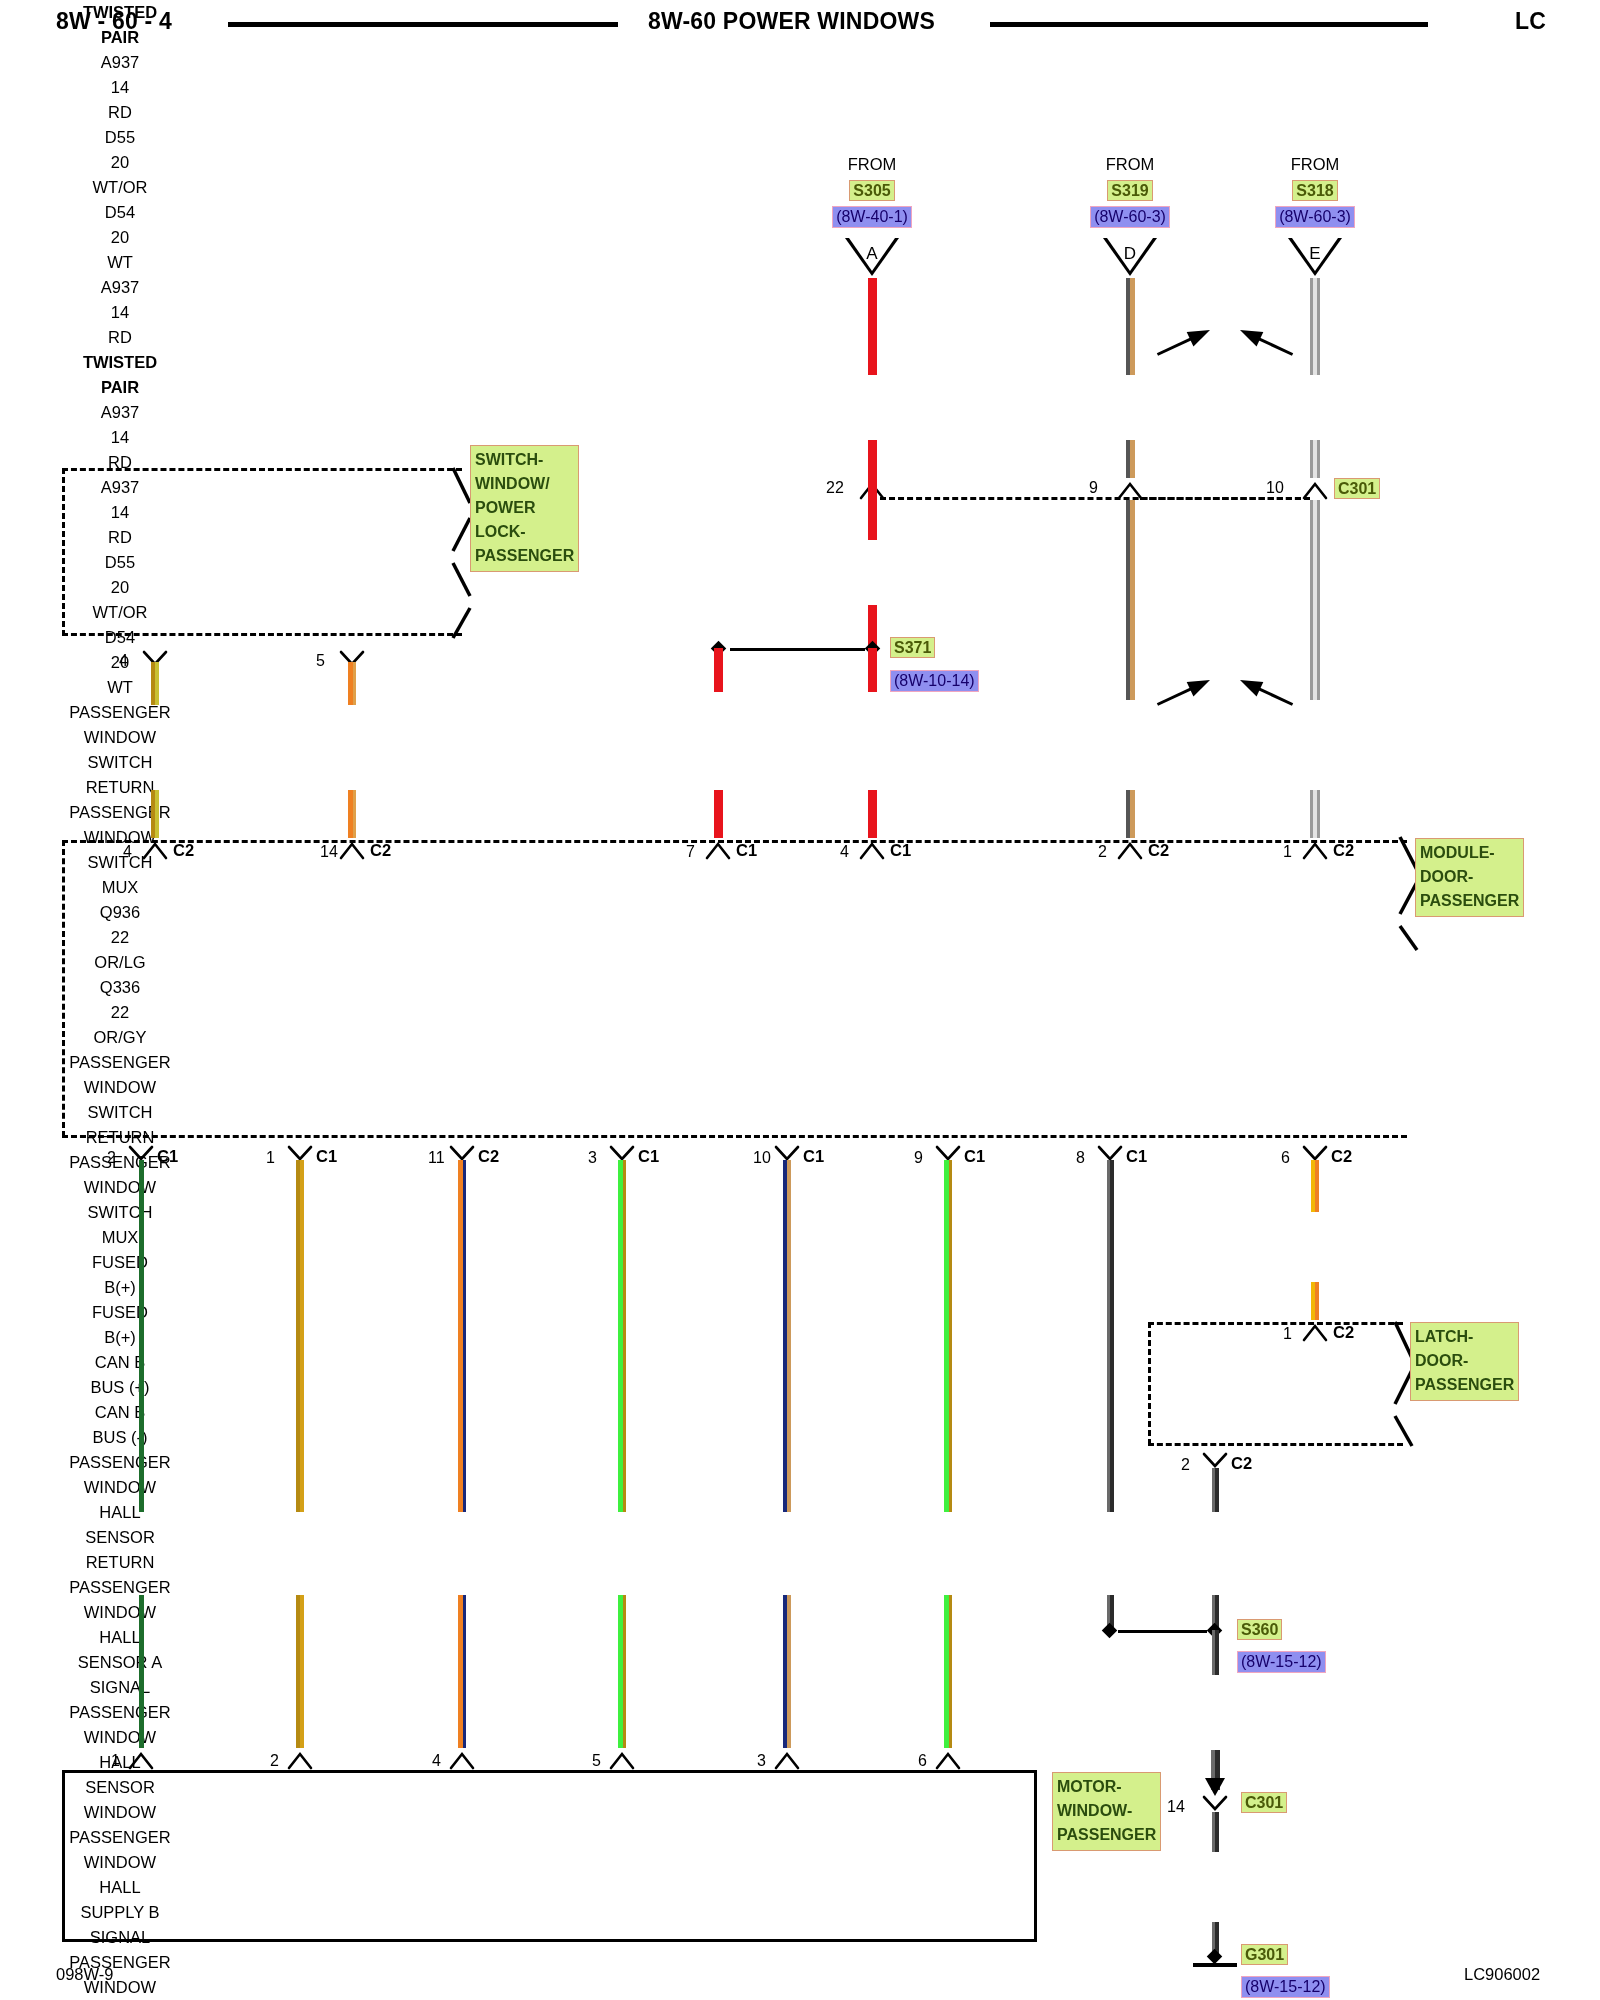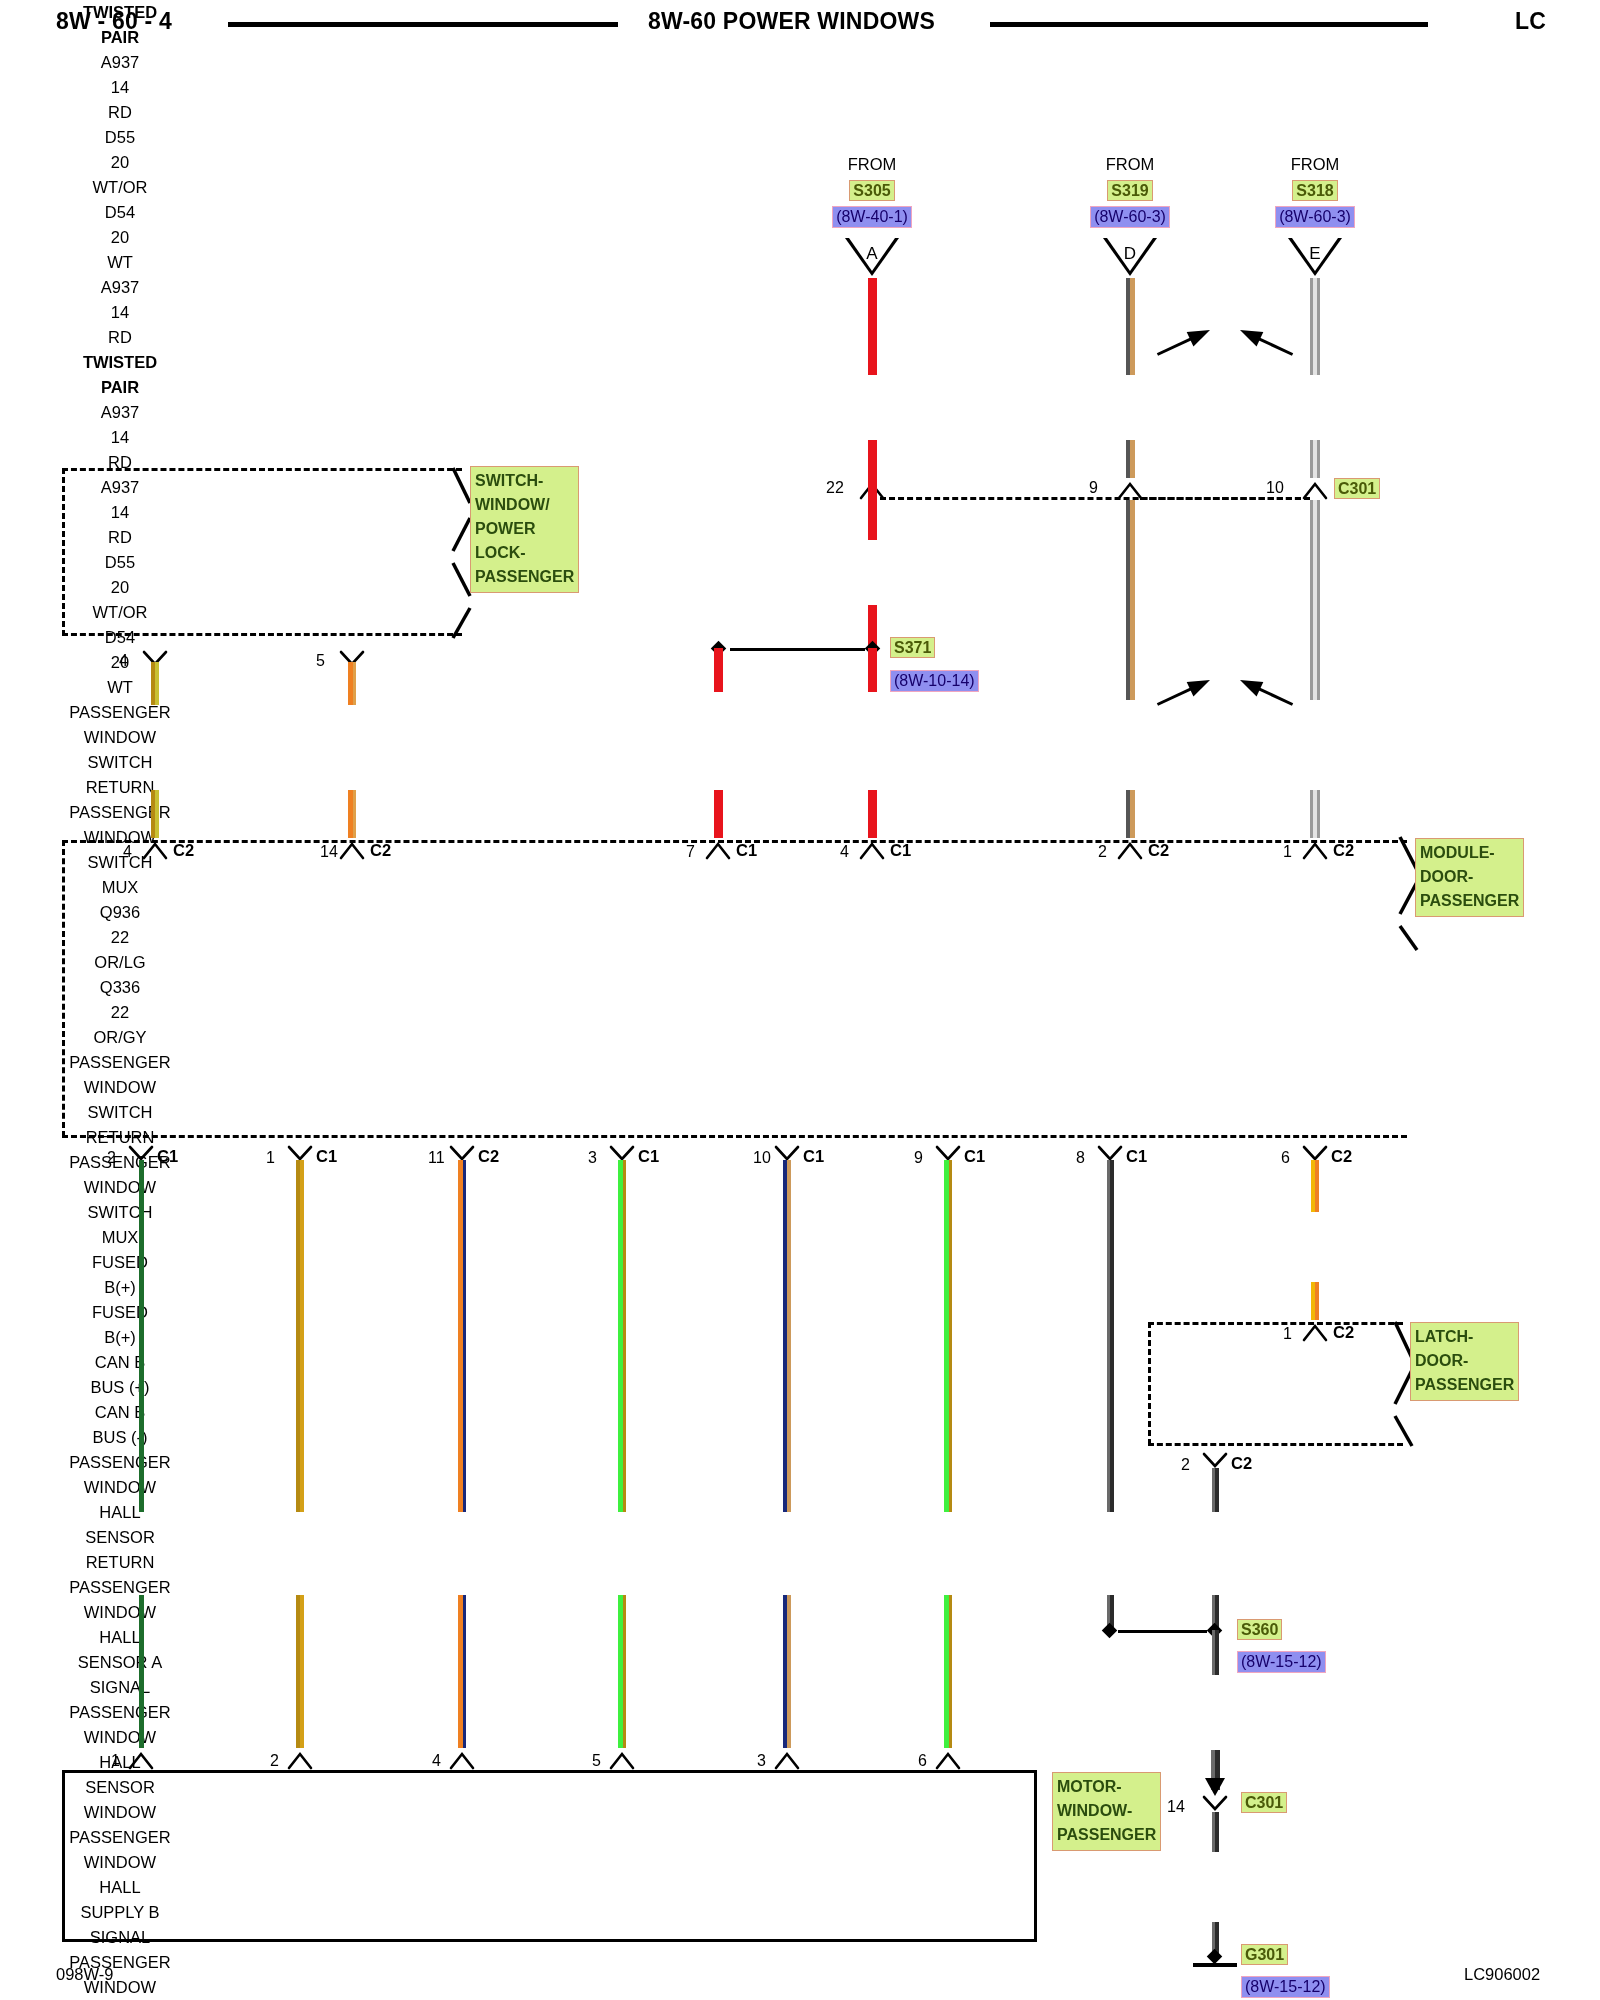--- a/index.html
+++ b/index.html
@@ -244,21 +244,21 @@
     </div>
     <div class="abs dash-h" style="left:62px; top:468px; width:400px;"></div>
     <div class="abs dash-v" style="left:62px; top:468px; height:168px;"></div>
     <div class="abs dash-h" style="left:62px; top:633px; width:400px;"></div>
     <svg width="60" height="180" style="position:absolute; left:445px; top:463px;">
       <path d="M8,5 L25,40" stroke="#000" stroke-width="3.5" fill="none"></path>
       <path d="M25,55 L8,88" stroke="#000" stroke-width="3.5" fill="none"></path>
       <path d="M8,100 L25,133" stroke="#000" stroke-width="3.5" fill="none"></path>
       <path d="M25,145 L8,175" stroke="#000" stroke-width="3.5" fill="none"></path>
     </svg>
-    <div class="abs callout" style="left:470px; top:466px;">
+    <div class="abs callout" style="left:470px; top:445px;">
       <div>SWITCH-</div>
       <div>WINDOW/</div>
       <div>POWER</div>
       <div>LOCK-</div>
       <div>PASSENGER</div>
     </div>
     <div class="tc" style="left:35px; top:538px; width:240px; text-align:center;">
       <div>PASSENGER</div>
       <div>WINDOW</div>
       <div>SWITCH</div>

